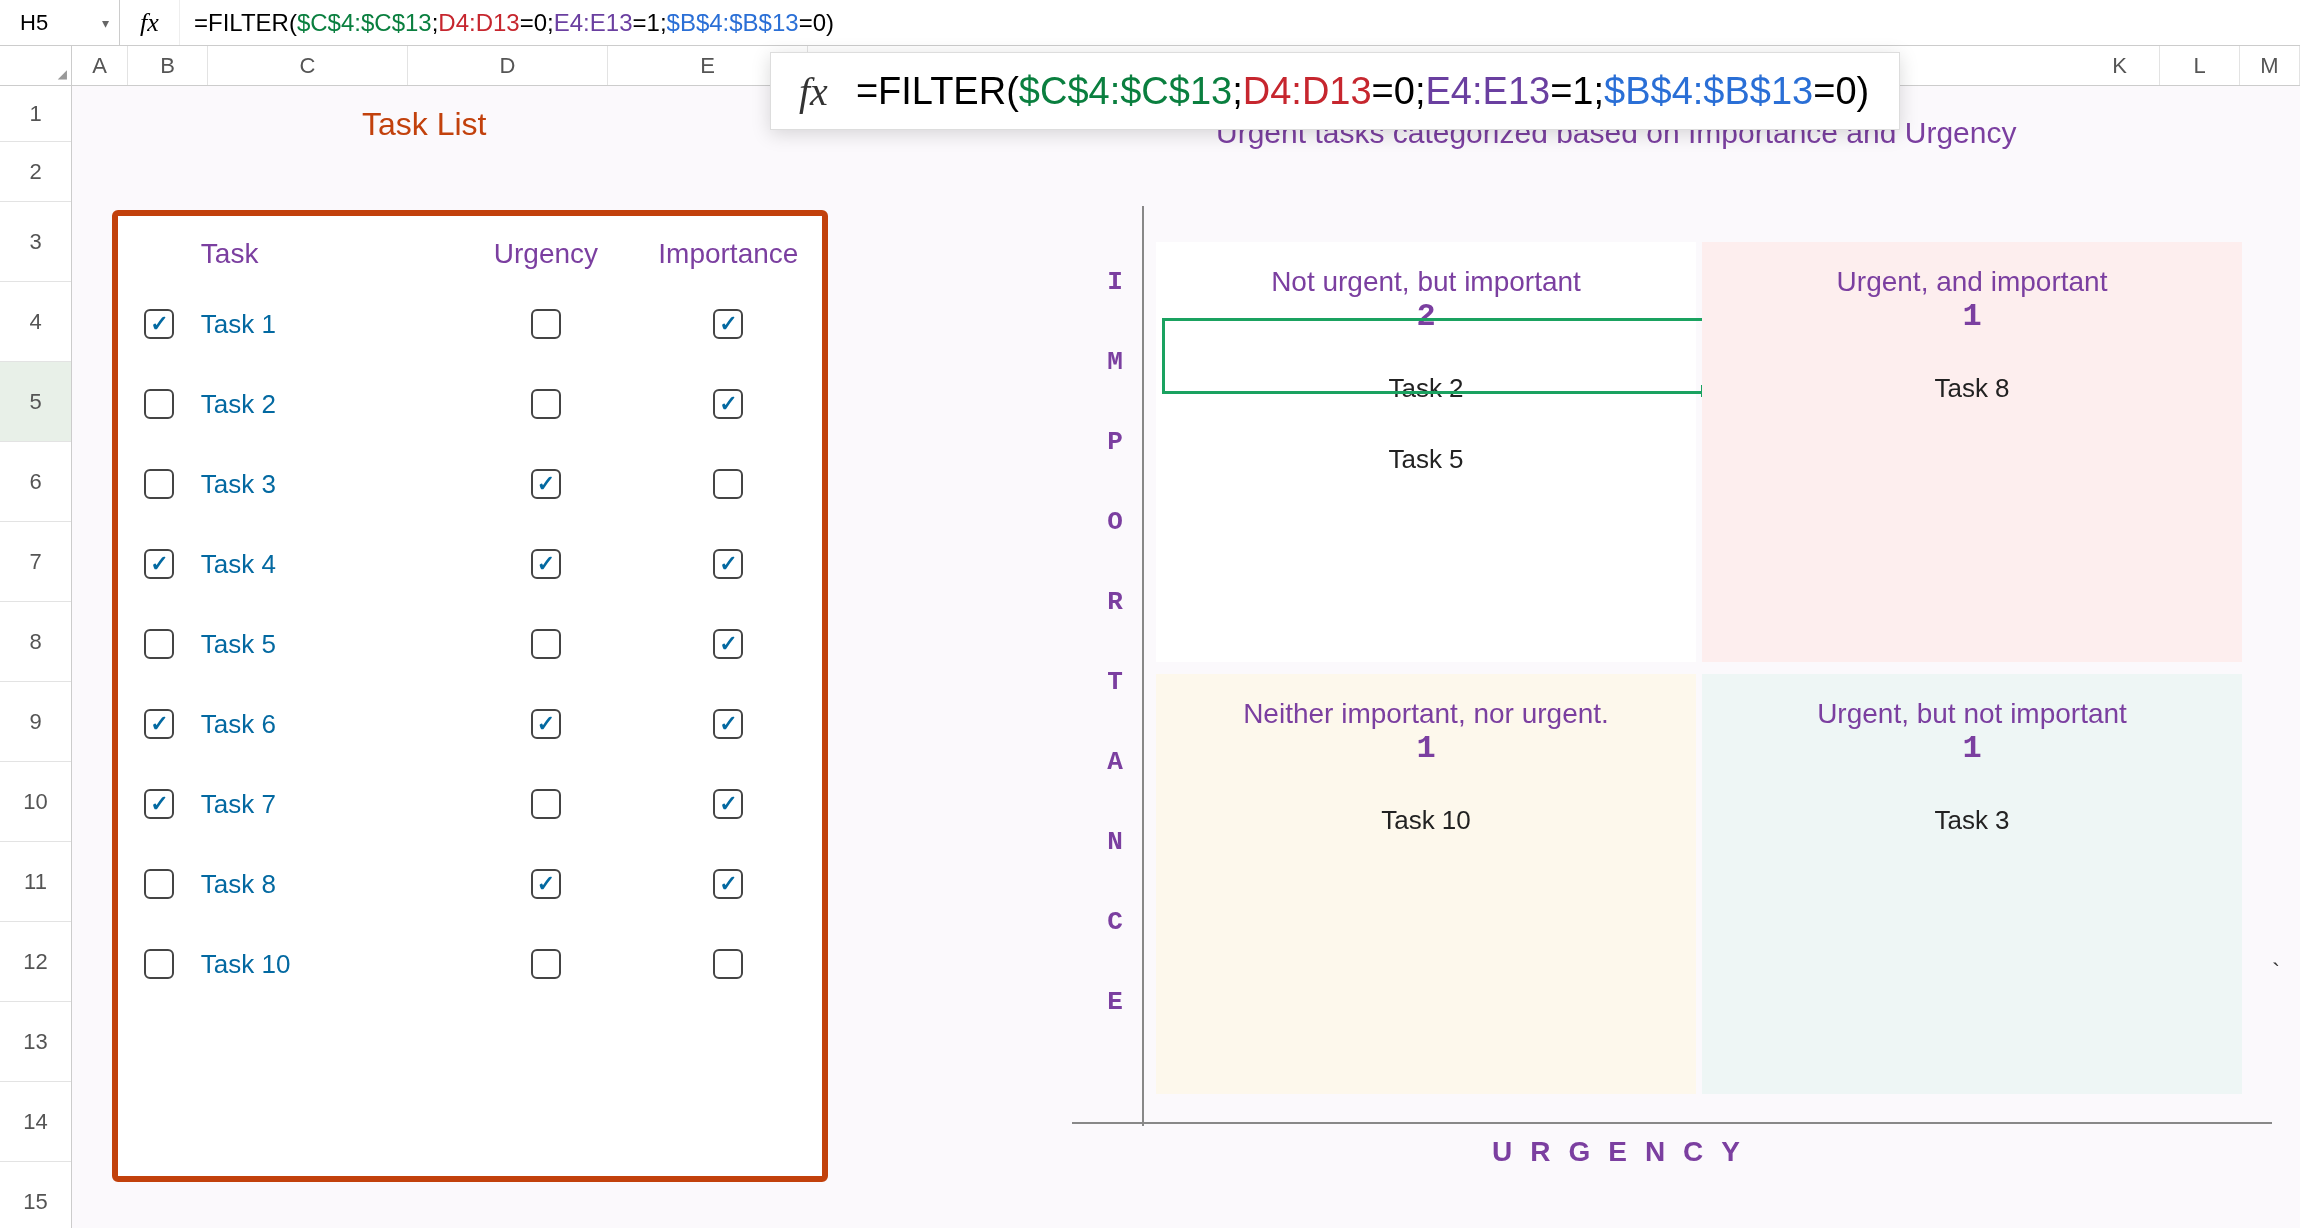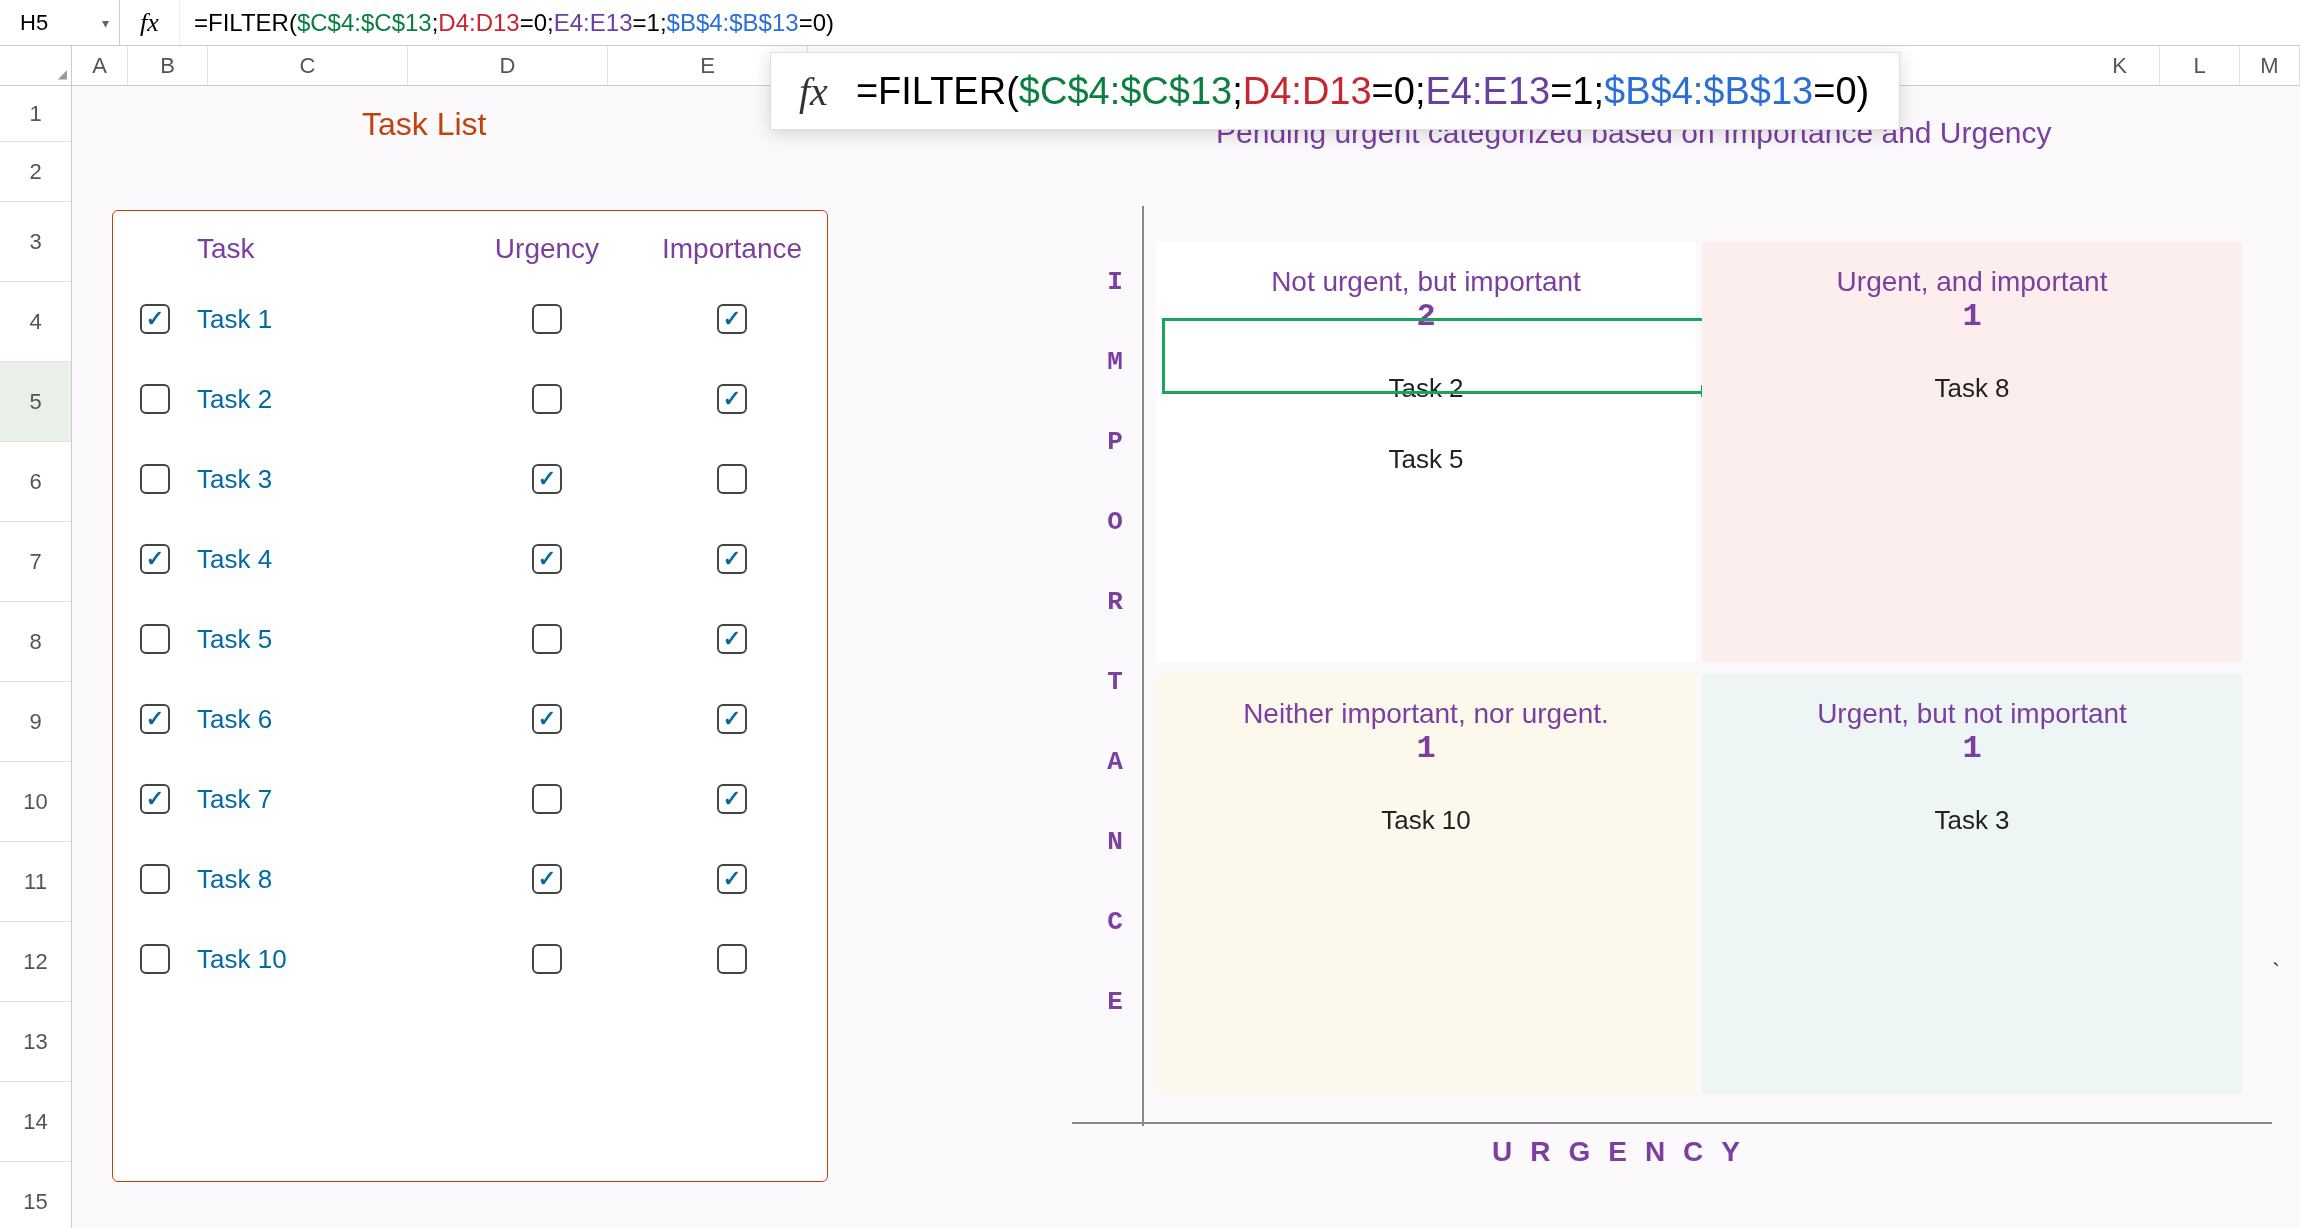--- a/index.html
+++ b/index.html
@@ -64,21 +64,21 @@
     background: #fbf9fc;
   }
   
   
   .tasklist-title {
     position: absolute; top: 20px; left: 290px;
     font-size: 32px; color: #c2410c;
   }
   .tasklist-box {
     position: absolute; top: 124px; left: 40px; width: 716px; height: 972px;
-    border: 1px solid #c2410c; border-radius: 6px; background: #fff;
+    border: 6px solid #c2410c; border-radius: 6px; background: #fff;
   }
   .tasklist-hdr {
     display: flex; padding: 22px 0 14px 0; font-size: 28px; color: #7b3fa0; font-weight: 500;
   }
   .tasklist-hdr .c-chk { width: 84px; }
   .tasklist-hdr .c-task { width: 260px; padding-left: 0; }
   .tasklist-hdr .c-urg { width: 180px; text-align: center; }
   .tasklist-hdr .c-imp { width: 190px; text-align: center; }
   .tl-row {
     display: flex; align-items: center; height: 80px; font-size: 26px; color: #0369a1;
@@ -323,21 +323,21 @@
           <div class="c-urg">
             <span class="cbox"></span>
           </div>
           <div class="c-imp">
             <span class="cbox"></span>
           </div>
         </div>
       </div>
   </div>
 
-  <div class="matrix-title">Pending urgent categorized based on Importance and Urgency</div>
+  <div class="matrix-title">Urgent tasks categorized based on Importance and Urgency</div>
 
   <div class="axis-v" id="axis-v">
       <span>I</span>
       <span>M</span>
       <span>P</span>
       <span>O</span>
       <span>R</span>
       <span>T</span>
       <span>A</span>
       <span>N</span>

